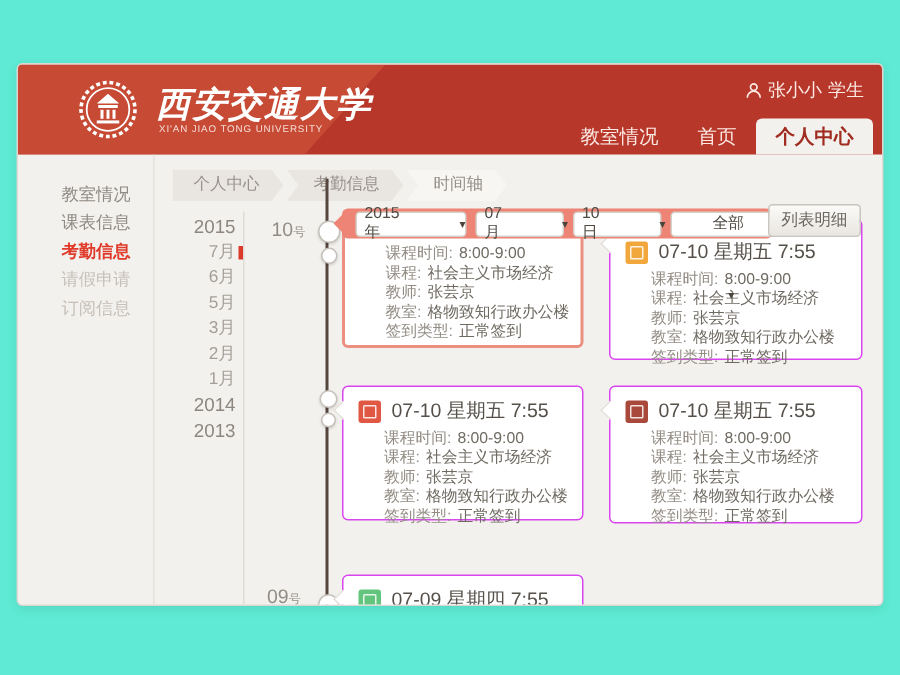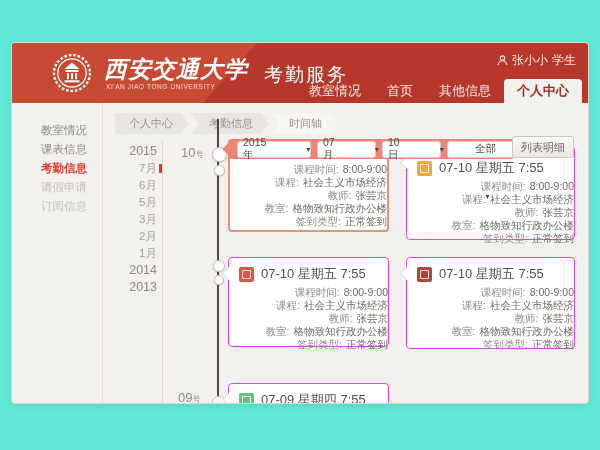--- a/index.html
+++ b/index.html
@@ -60,21 +60,21 @@
 
   
   .card{position:absolute;background:#fff;border:1px solid #d946ef;border-radius:4px;box-sizing:border-box;z-index:2;}
   .card.arrow::before{content:"";position:absolute;left:-5px;top:11px;width:8px;height:8px;background:#fff;
                       border-left:1px solid #e3dfda;border-bottom:1px solid #e3dfda;transform:rotate(45deg);}
   .card.hl{border:2px solid #eb9080;}
   .ctitle{display:flex;align-items:center;gap:7px;margin:7px 0 3px 10px;font-size:13px;color:#55504a;white-space:nowrap;}
   .stamp{width:15px;height:15px;border-radius:2px;position:relative;flex:0 0 auto;}
   .stamp::after{content:"";position:absolute;left:3px;top:3px;right:3px;bottom:3px;border:1px solid rgba(255,255,255,.85);border-radius:1px;}
   .cfields{margin-left:27px;margin-top:2px;}
-  .frow{font-size:10.5px;line-height:13px;color:#938d85;white-space:nowrap;text-align:right;}
+  .frow{font-size:10.5px;line-height:13px;color:#938d85;white-space:nowrap;}
   .frow .val{color:#6f6a62;margin-left:4px;}
   .card.hl .cfields{margin-top:16px;}
 </style>
 </head>
 <body>
 
 <div class="stage">
   <div class="window">
 
     <div class="hdr">
@@ -84,35 +84,33 @@
         <circle cx="20" cy="20" r="14.2" fill="none" stroke="#fff" stroke-width="1.2"></circle>
         <path d="M20 9.5 l7.5 6.5 h-15 z" fill="#fff"></path>
         <rect x="13.5" y="17" width="13" height="2" fill="#fff"></rect>
         <rect x="15" y="20.2" width="2" height="6" fill="#fff"></rect>
         <rect x="19" y="20.2" width="2" height="6" fill="#fff"></rect>
         <rect x="23" y="20.2" width="2" height="6" fill="#fff"></rect>
         <rect x="12.5" y="27.3" width="15" height="2" fill="#fff"></rect>
       </svg>
       <div class="univ-cn">西安交通大学</div>
       <div class="univ-en">XI'AN JIAO TONG UNIVERSITY</div>
-      <div class="app-name">考勤服务</div>
 
       <div class="user">
         <svg width="11" height="11" viewBox="0 0 12 12">
           <circle cx="6" cy="3.4" r="2.4" fill="none" stroke="#fde9e4" stroke-width="1.2"></circle>
           <path d="M1.3 11 a4.7 4.7 0 0 1 9.4 0" fill="none" stroke="#fde9e4" stroke-width="1.2"></path>
         </svg>
         <span>张小小</span>
         <span>学生</span>
       </div>
 
       <div class="nav">
         <div class="nav-item">教室情况</div>
         <div class="nav-item">首页</div>
-        <div class="nav-item">其他信息</div>
         <div class="nav-item active">个人中心</div>
       </div>
     </div>
 
     <div class="sidebar">
       <div class="side-item">教室情况</div>
       <div class="side-item">课表信息</div>
       <div class="side-item active">考勤信息</div>
       <div class="side-item muted">请假申请</div>
       <div class="side-item muted">订阅信息</div>

